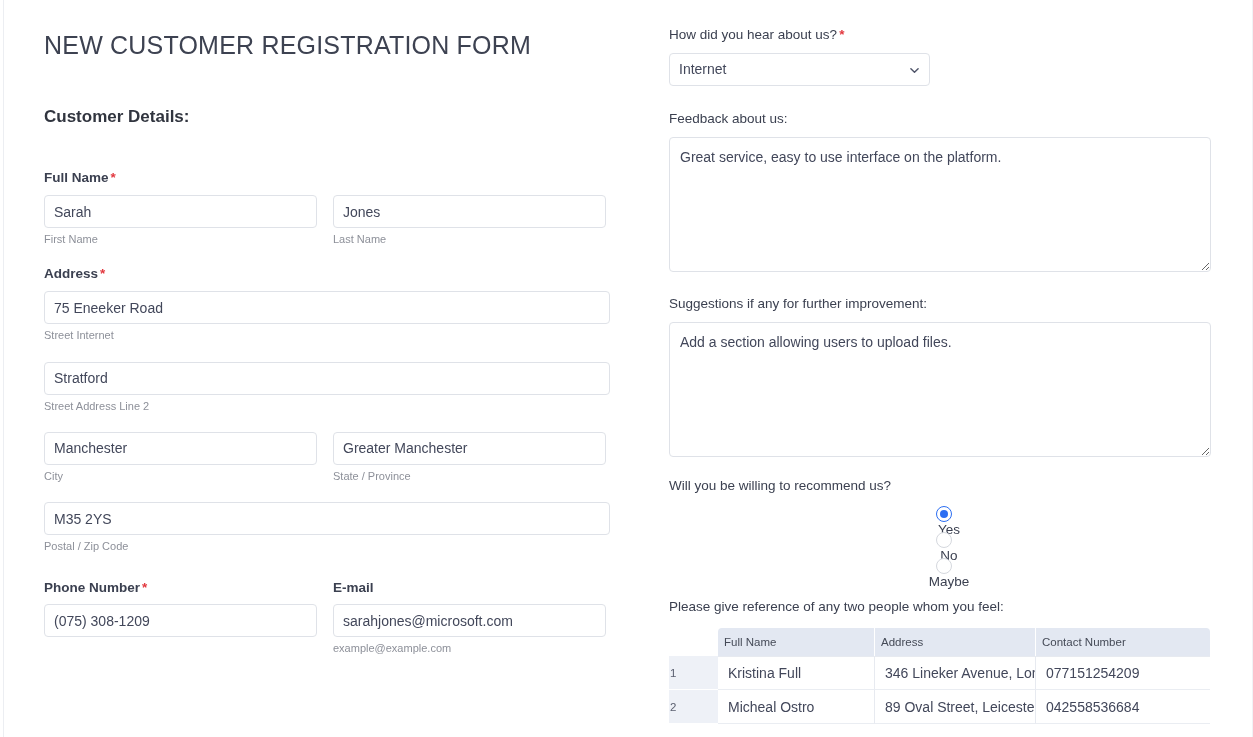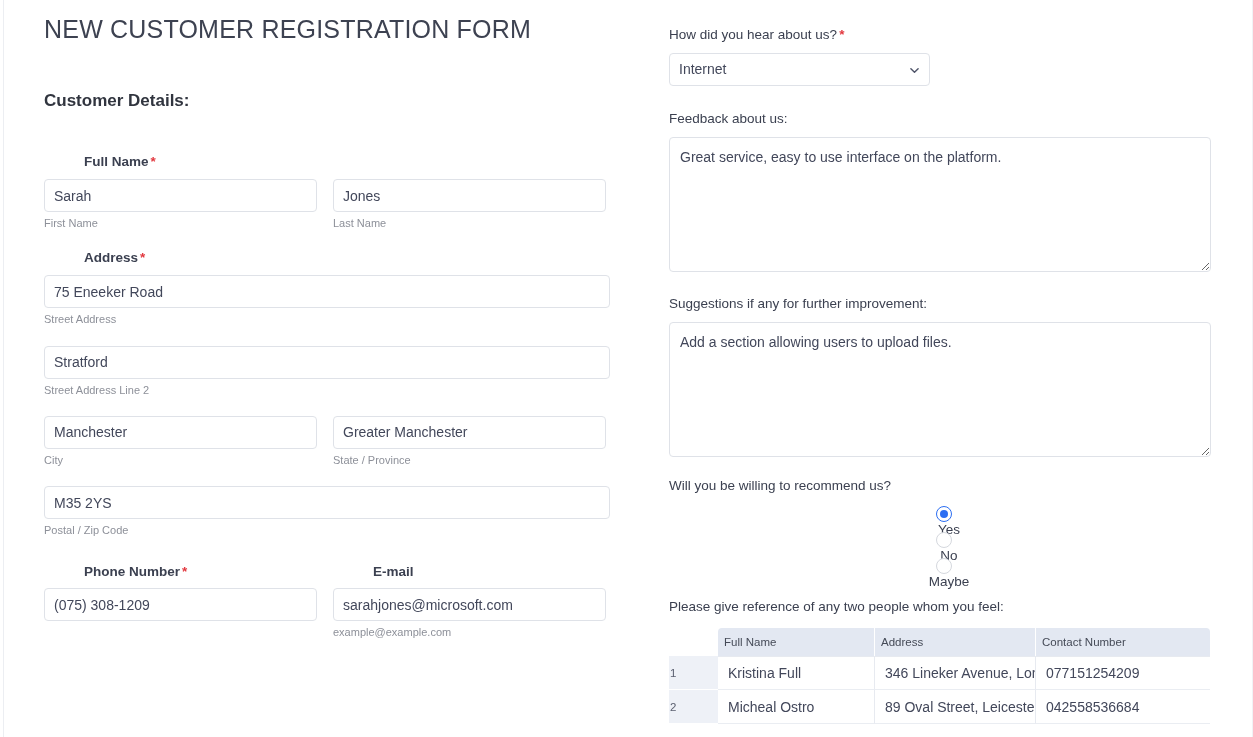--- a/index.html
+++ b/index.html
@@ -52,41 +52,40 @@
     top: 0;
     width: 560px;
   }
 
   .form-title {
     font-size: 25px;
     font-weight: 400;
     color: #3d4251;
     letter-spacing: 0.2px;
     margin: 0;
-    padding-top: 14px;
+    padding-top: 30px;
     line-height: 1.25;
   }
 
   .section-heading {
     font-size: 17px;
     font-weight: bold;
     color: #31353f;
     margin: 0;
     padding-top: 46px;
   }
 
   .field-block { margin-top: 0; }
 
   .field-label {
     font-size: 13.5px;
     font-weight: bold;
     color: #3b4050;
     line-height: 1.4;
     margin-bottom: 7px;
-    margin-left: 40px;
   }
   .req {
     color: #e2383f;
     font-weight: bold;
     font-size: 13.5px;
     margin-left: 2px;
   }
 
   .sublabel {
     font-size: 11px;
@@ -307,21 +306,21 @@
         </div>
       </div>
     </div>
 
     <div class="gap-sm"></div>
 
     <div class="field-block">
       <div class="field-label"><span>Address</span><span class="req">*</span></div>
 
       <input class="txt full" type="text" value="75 Eneeker Road" style="">
-      <div class="sublabel">Street Address</div>
+      <div class="sublabel">Street Internet</div>
 
       <div style="height:19px"></div>
 
       <input class="txt full" type="text" value="Stratford" style="">
       <div class="sublabel">Street Address Line 2</div>
 
       <div style="height:19px"></div>
 
       <div class="row2">
         <div class="half">

